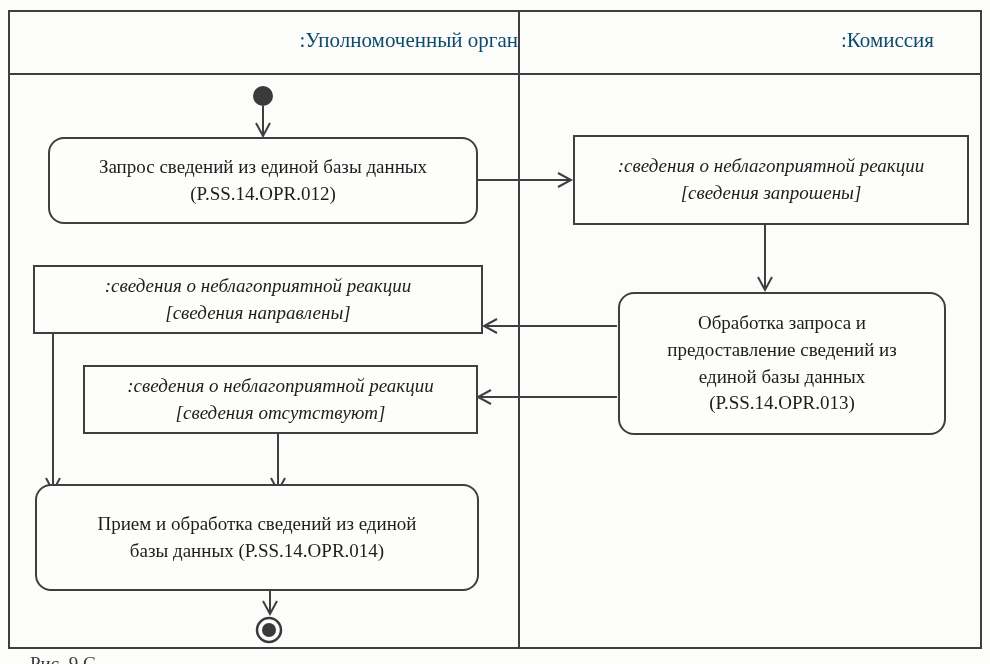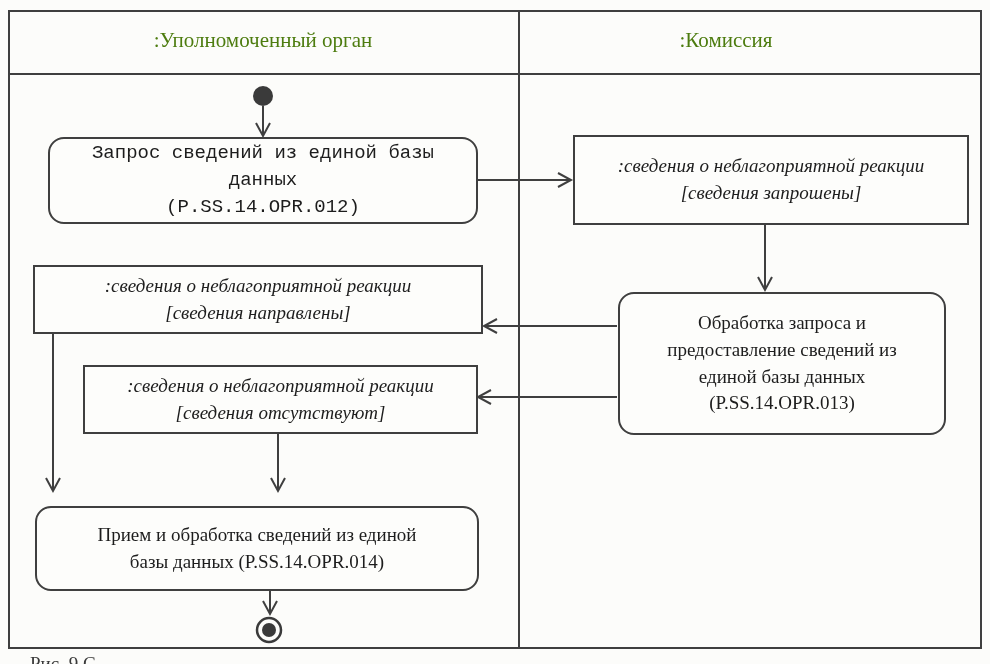--- a/index.html
+++ b/index.html
@@ -29,22 +29,22 @@
   .lane-divider {
     position: absolute;
     left: 518px; top: 10px;
     height: 639px; width: 0;
     border-left: 2px solid #3f3f3f;
   }
   .lane-label {
     position: absolute;
     top: 28px;
     font-size: 21px;
-    text-align: center;
-    color: #4d7c0f;
+    text-align: right;
+    color: #0c4a6e;
   }
   .lane-label.left  { left: 8px;   width: 510px; }
   .lane-label.right { left: 518px; width: 416px; }
 
   .node {
     position: absolute;
     box-sizing: border-box;
     border: 2px solid #3f3f3f;
     background: #fdfdfb;
     display: flex;
@@ -52,26 +52,26 @@
     justify-content: center;
     text-align: center;
     white-space: pre-line;
     font-size: 19px;
     line-height: 1.42;
     padding: 2px 8px;
   }
   .action { border-radius: 16px; }
   .object { border-radius: 0; font-style: italic; }
 
-  #action-request  { left: 48px;  top: 137px; width: 430px; height: 87px; font-family: Liberation Mono, monospace; }
+  #action-request  { left: 48px;  top: 137px; width: 430px; height: 87px; }
   #object-requested{ left: 573px; top: 135px; width: 396px; height: 90px; }
   #action-process  { left: 618px; top: 292px; width: 328px; height: 143px; }
   #object-sent     { left: 33px;  top: 265px; width: 450px; height: 69px; }
   #object-absent   { left: 83px;  top: 365px; width: 395px; height: 69px; }
-  #action-receive  { left: 35px;  top: 506px; width: 444px; height: 85px; }
+  #action-receive  { left: 35px;  top: 484px; width: 444px; height: 107px; }
 
   .connectors {
     position: absolute;
     left: 0; top: 0;
     width: 990px; height: 664px;
     pointer-events: none;
   }
   .caption {
     position: absolute;
     left: 30px; top: 653px;

